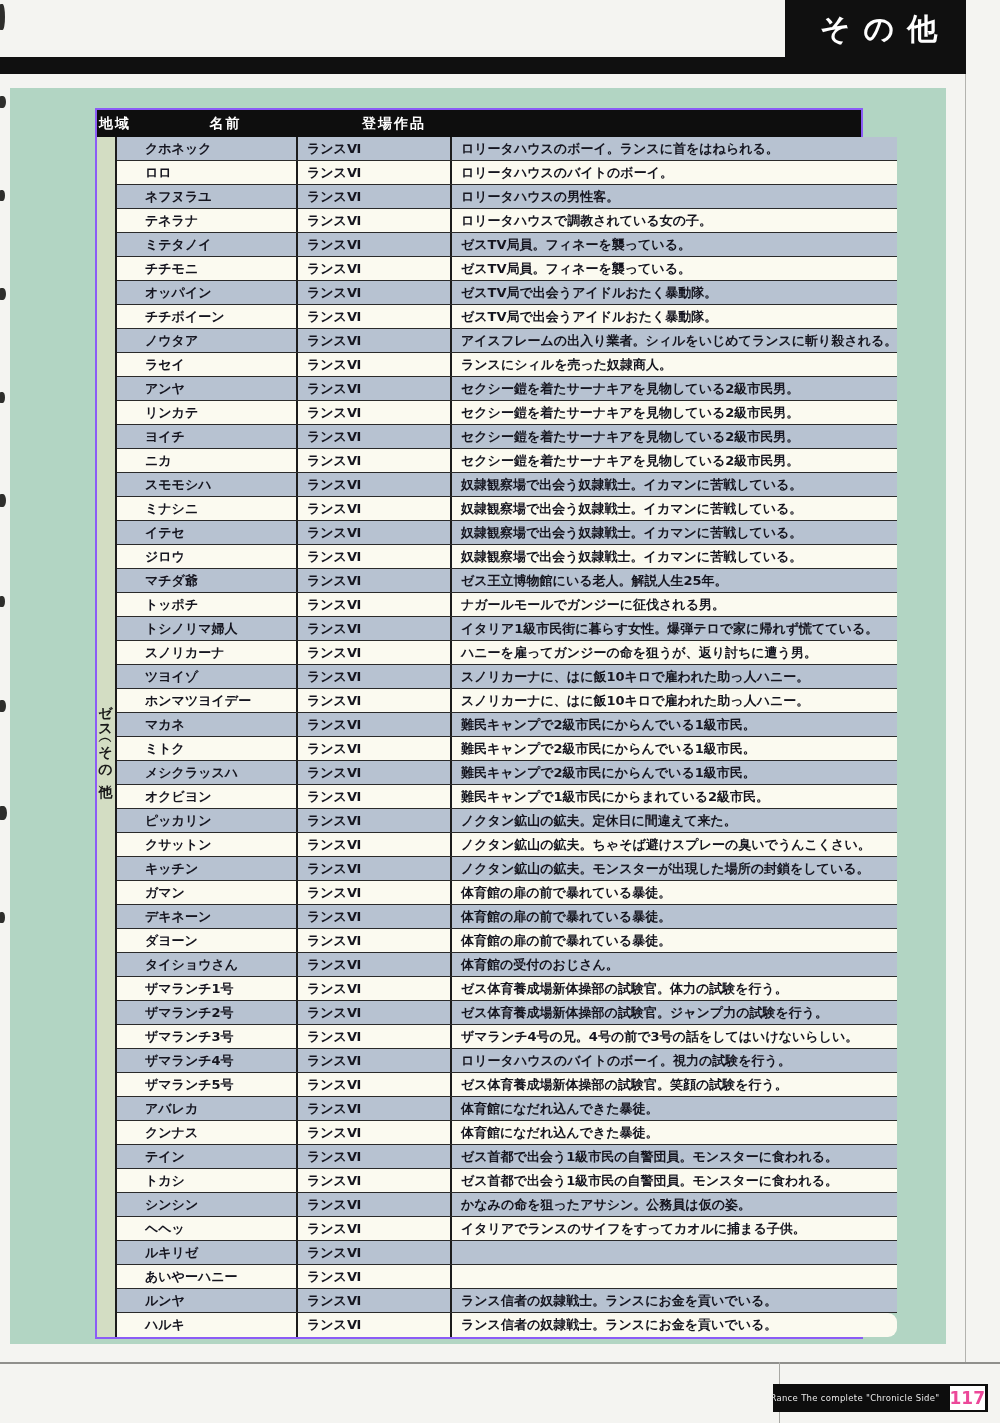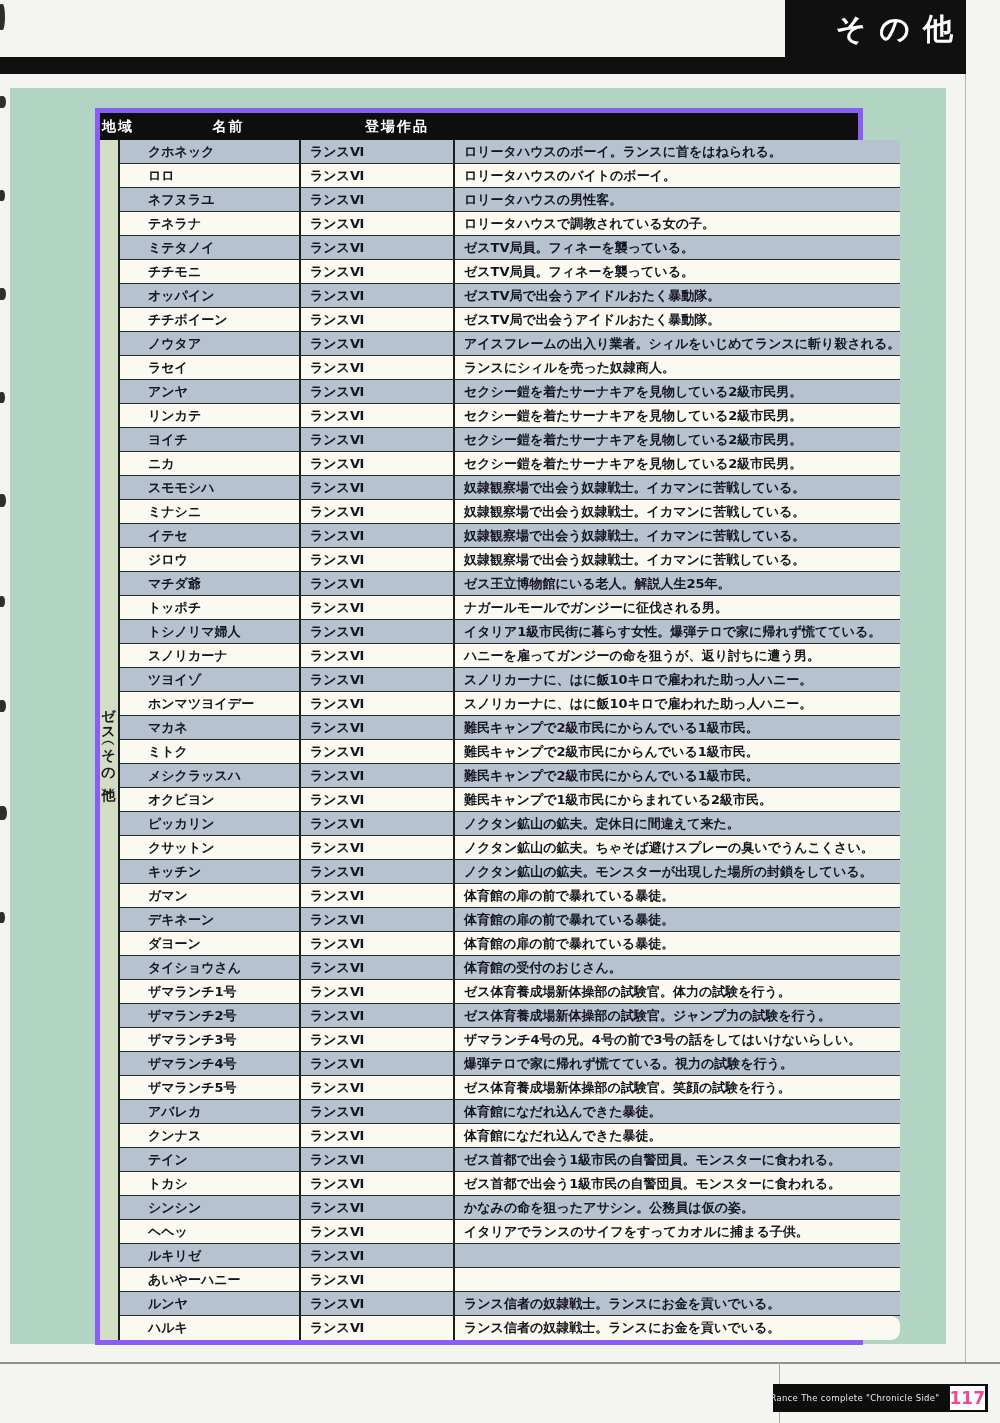--- a/index.html
+++ b/index.html
@@ -11,33 +11,33 @@
     font-family: "DejaVu Sans", "Liberation Sans", sans-serif;
     overflow: hidden;
   }
   
   .binding-mark { position: absolute; background: #2e2e2c; border-radius: 1px 60% 60% 1px; }
   
   .top-bar { position: absolute; left: 0; top: 57px; width: 966px; height: 17px; background: #101010; }
   .tab-box {
     position: absolute; left: 785px; top: 0; width: 181px; height: 58px;
     background: #101010; color: #ffffff;
-    display: flex; align-items: center; justify-content: flex-end;
+    display: flex; align-items: center; justify-content: center;
     font-size: 30px; font-weight: bold; letter-spacing: 13px; padding-left: 19px;
   }
   
   .rule-h { position: absolute; left: 0; top: 1362px; width: 1000px; height: 2px; background: #8f8f8c; }
   .rule-v-right { position: absolute; left: 965px; top: 74px; width: 1px; height: 1289px; background: #b3b3af; }
   .rule-v-footer { position: absolute; left: 779px; top: 1362px; width: 1px; height: 61px; background: #a8a8a4; }
   
   .green-page { position: absolute; left: 10px; top: 88px; width: 936px; height: 1256px; background: #b2d5c3; }
   
   .chart-table {
     position: absolute; left: 95px; top: 108px; width: 768px;
-    border: 5px solid #8b5cf6; background: #f9f9ef;
+    border: 2px solid #8b5cf6; background: #f9f9ef;
   }
   .thead { display: flex; height: 27px; background: #0e0e0e; color: #ffffff; }
   .thead .hcell {
     display: flex; align-items: center; justify-content: center;
     font-size: 14px; font-weight: bold; letter-spacing: 2px;
     border-right: 2px solid #0e0e0e;
   }
   .h-region { width: 38px; }
   .h-name { width: 183px; }
   .h-work { width: 154px; }
@@ -339,21 +339,21 @@
 
   <div class="trow">
     <div class="cell name">ザマランチ3号</div>
     <div class="cell work">ランスⅥ</div>
     <div class="cell desc">ザマランチ4号の兄。4号の前で3号の話をしてはいけないらしい。</div>
   </div>
 
   <div class="trow">
     <div class="cell name">ザマランチ4号</div>
     <div class="cell work">ランスⅥ</div>
-    <div class="cell desc">爆弾テロで家に帰れず慌てている。視力の試験を行う。</div>
+    <div class="cell desc">ロリータハウスのバイトのボーイ。視力の試験を行う。</div>
   </div>
 
   <div class="trow">
     <div class="cell name">ザマランチ5号</div>
     <div class="cell work">ランスⅥ</div>
     <div class="cell desc">ゼス体育養成場新体操部の試験官。笑顔の試験を行う。</div>
   </div>
 
   <div class="trow">
     <div class="cell name">アバレカ</div>

